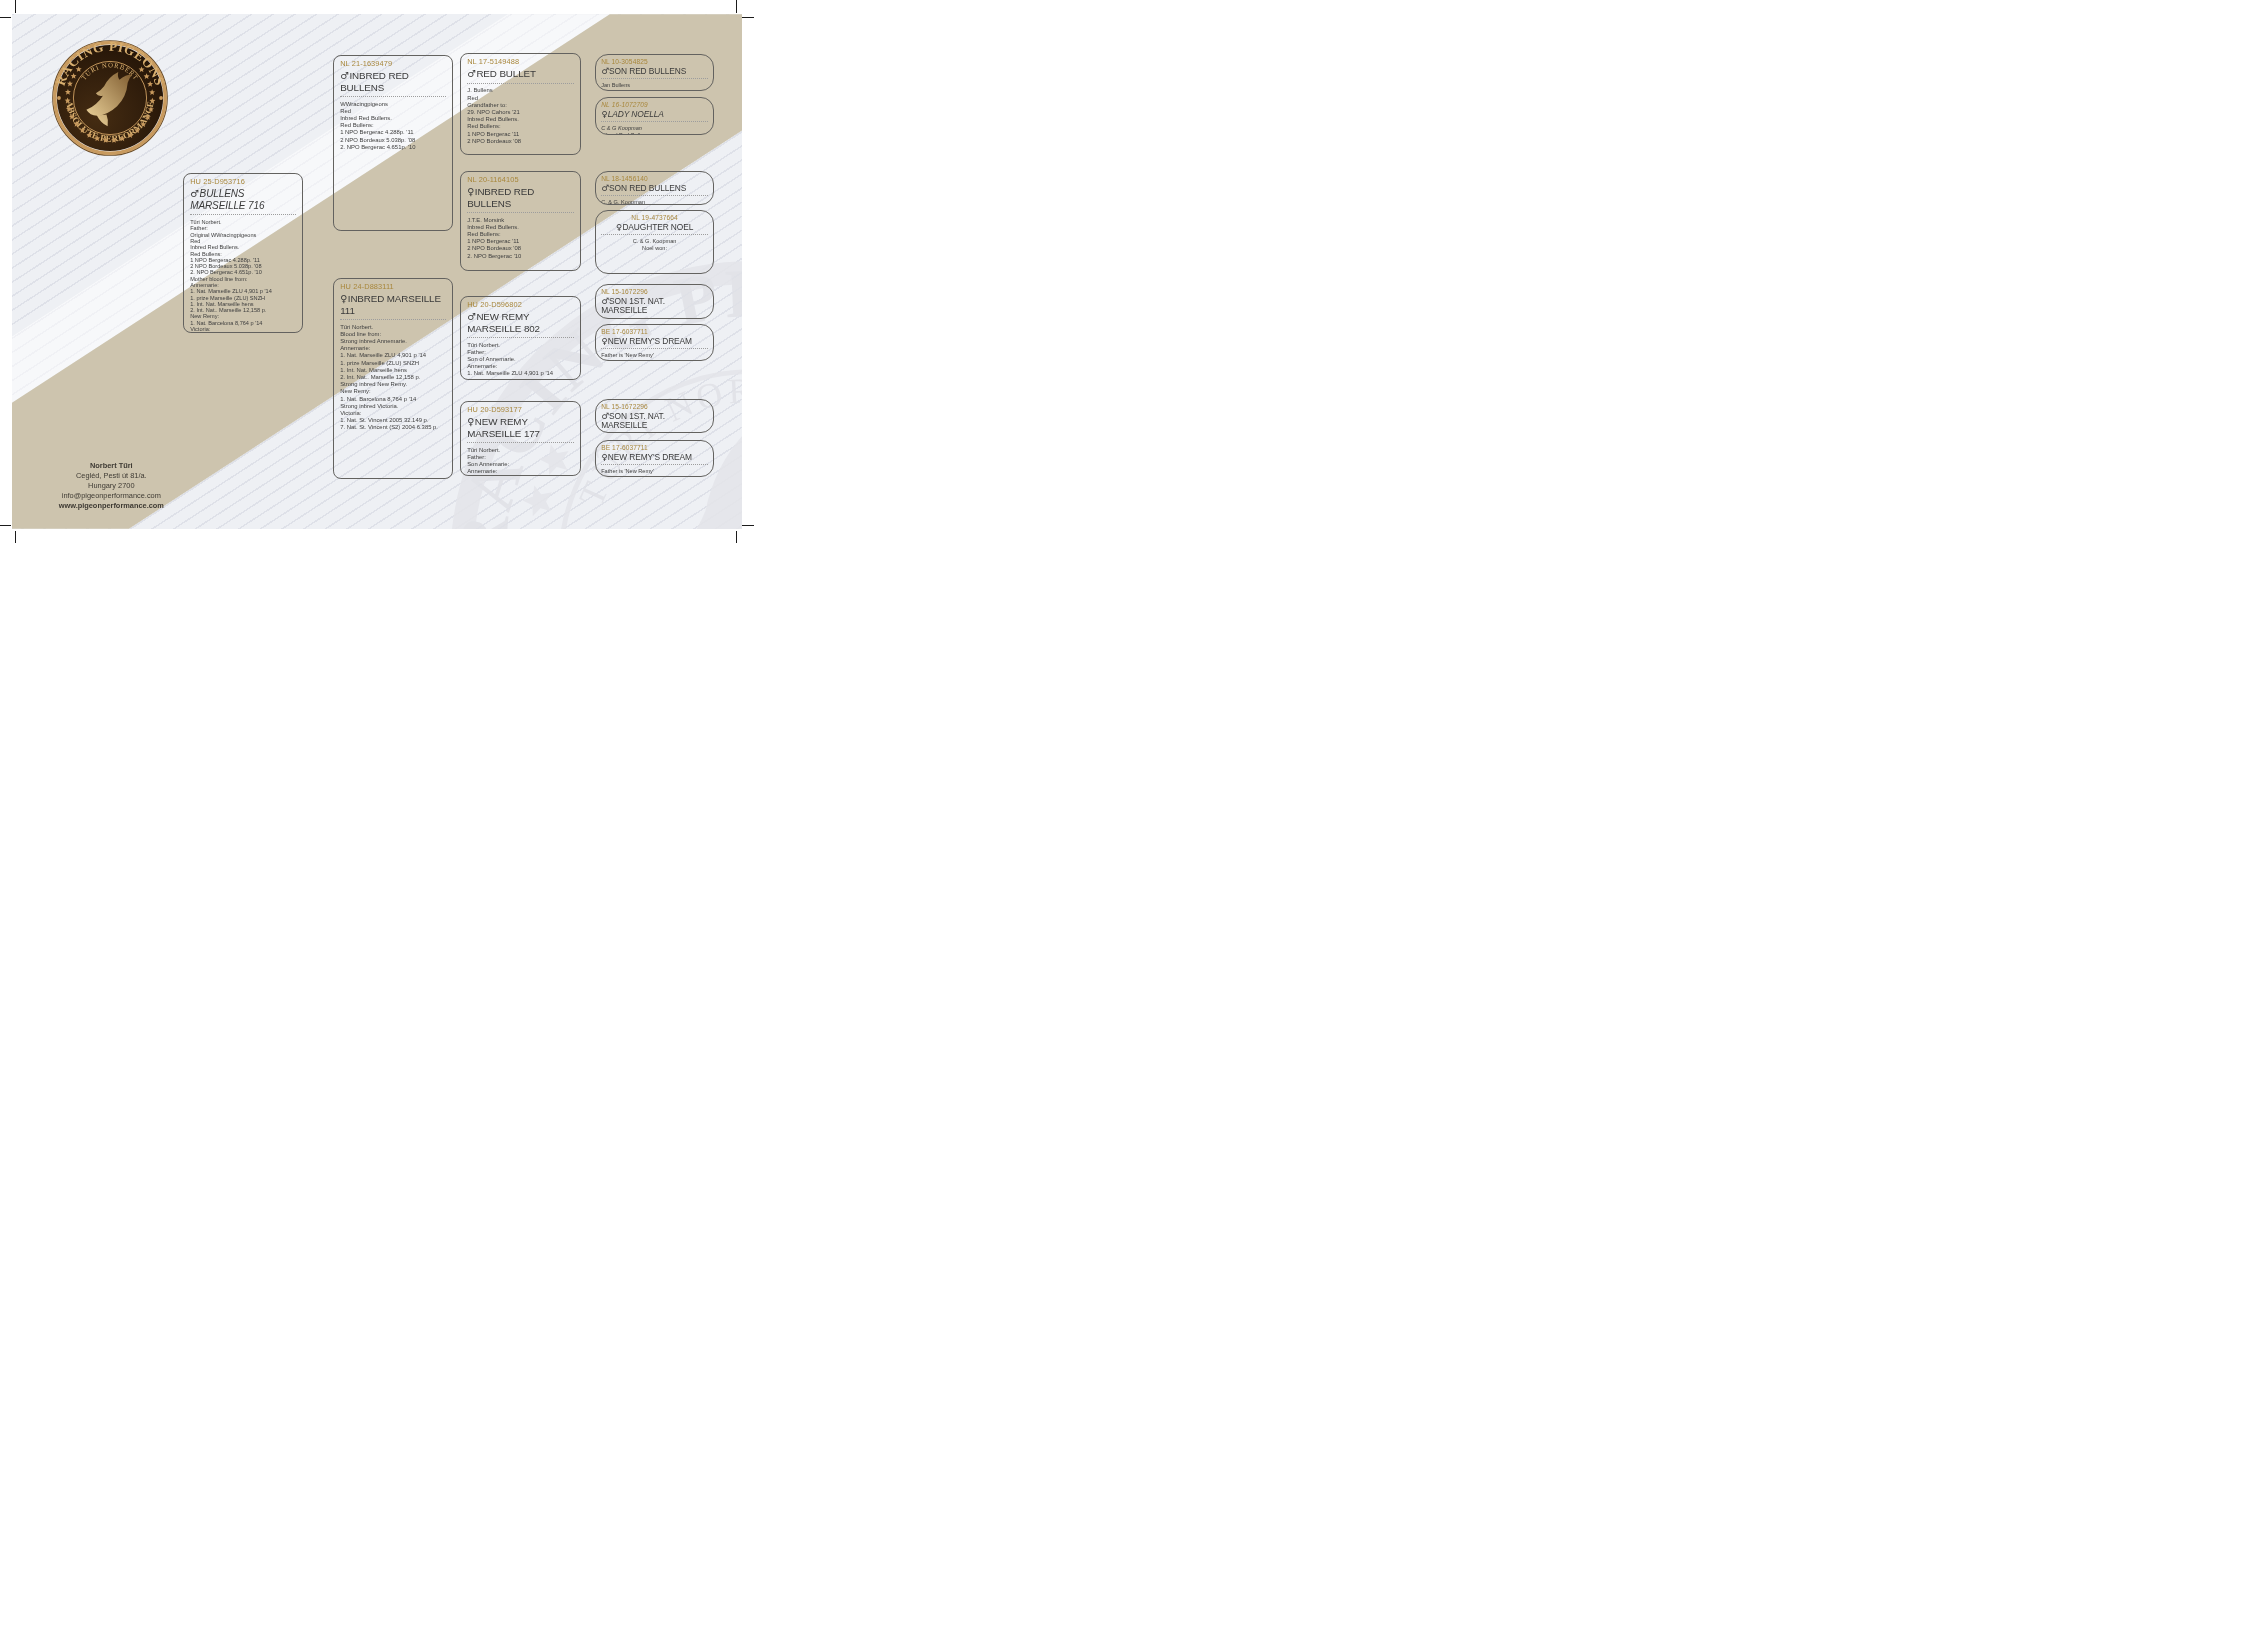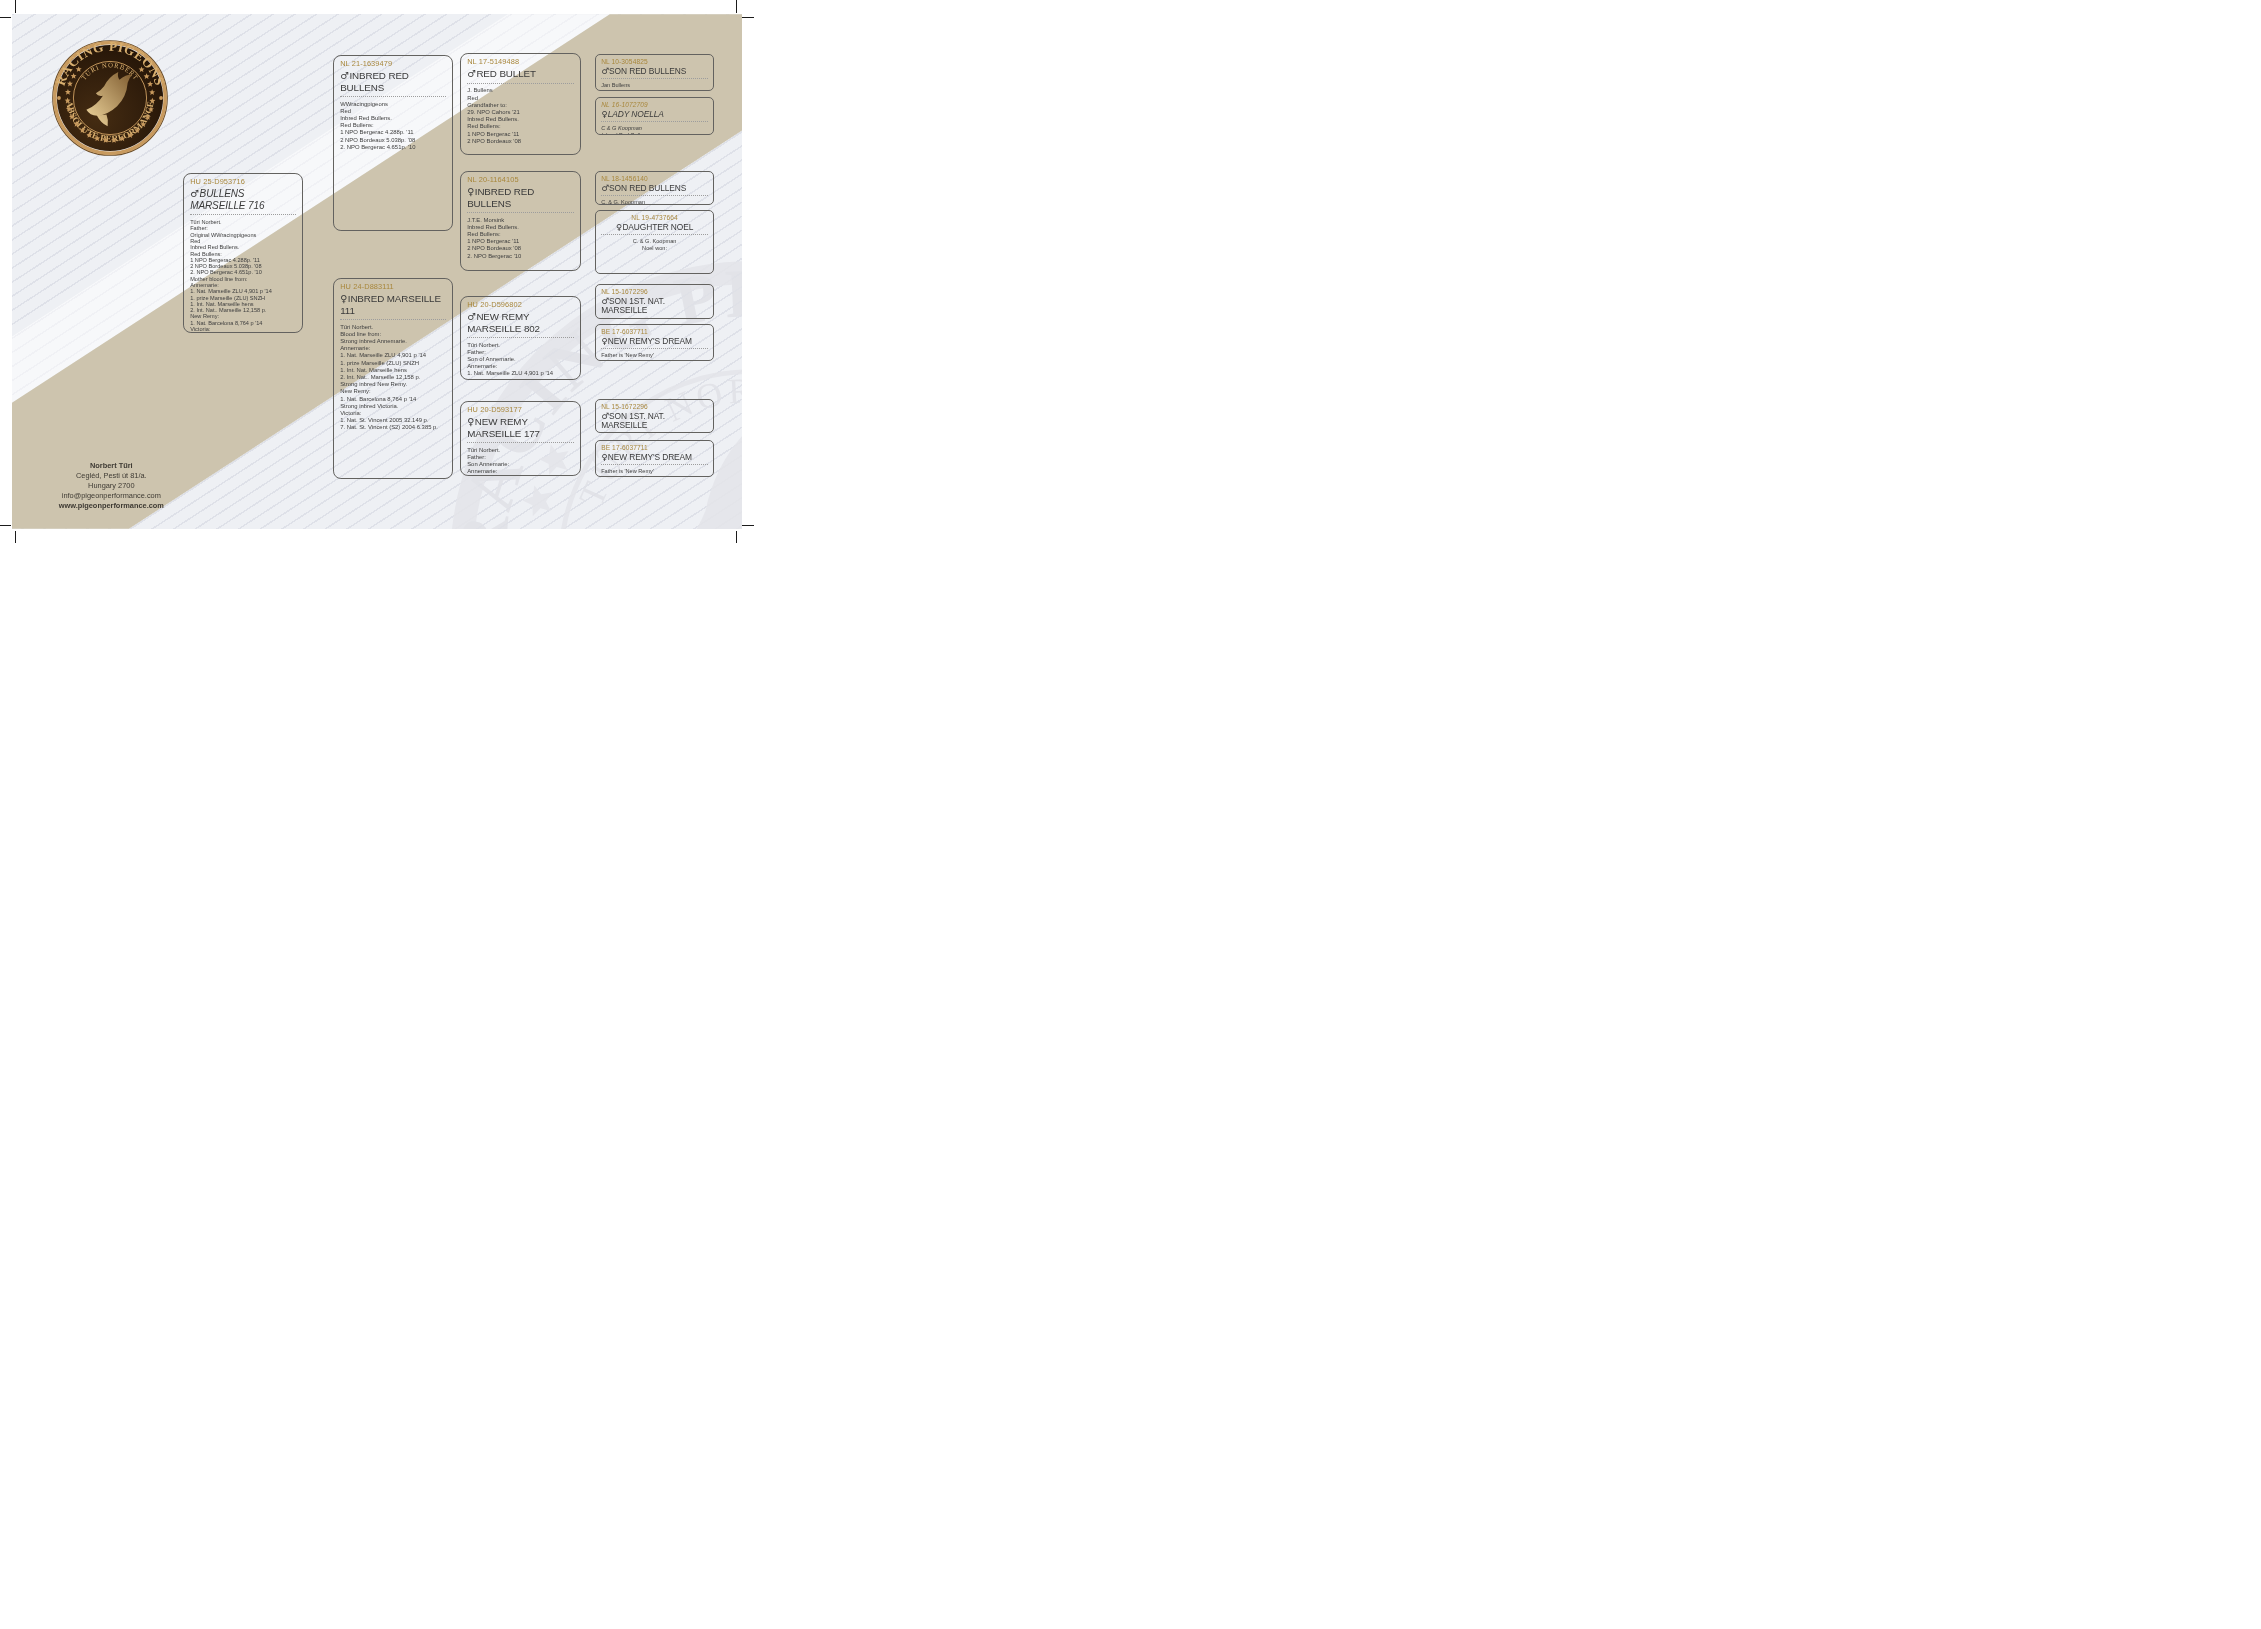--- a/index.html
+++ b/index.html
@@ -23,21 +23,21 @@
   .card .ring{color:#a8873c;font-size:7.4px;letter-spacing:0.1px;line-height:1.2;}
   .card .title{font-size:9.8px;color:#3a3a3a;margin-top:1.5px;line-height:1.14;letter-spacing:-0.1px;}
   .card .sex{font-family:"DejaVu Sans",sans-serif;margin-right:0.5px;}
   .card .sep{border-bottom:1px dotted #9d9d9d;margin:2.9px 0 3.9px 0;}
   .card .body{overflow:hidden;}
   .card .body div{font-size:5.9px;line-height:7.2px;color:#404040;white-space:nowrap;}
 
   .g1 .title{font-size:10px;letter-spacing:-0.1px;font-style:italic;}
   .g1 .body div{font-size:5.6px;line-height:6.3px;}
 
-  .g4{padding:2.5px 4.9px 2.5px 5.4px;border-radius:5px;}
+  .g4{padding:2.5px 4.9px 2.5px 5.4px;border-radius:13px;}
   .g4 .ring{font-size:6.6px;}
   .g4 .title{font-size:8.4px;margin-top:1px;}
   .g4 .sep{margin:2px 0 2.9px 0;}
   .g4 .body div{font-size:5.6px;line-height:6.6px;}
 
   
   #logo{position:absolute;left:39px;top:25px;width:118px;height:118px;}
   #watermark{position:absolute;left:432px;top:241px;width:614px;height:614px;
              transform:rotate(-15deg);opacity:.85;}
   .medallion{width:100%;height:100%;display:block;}

